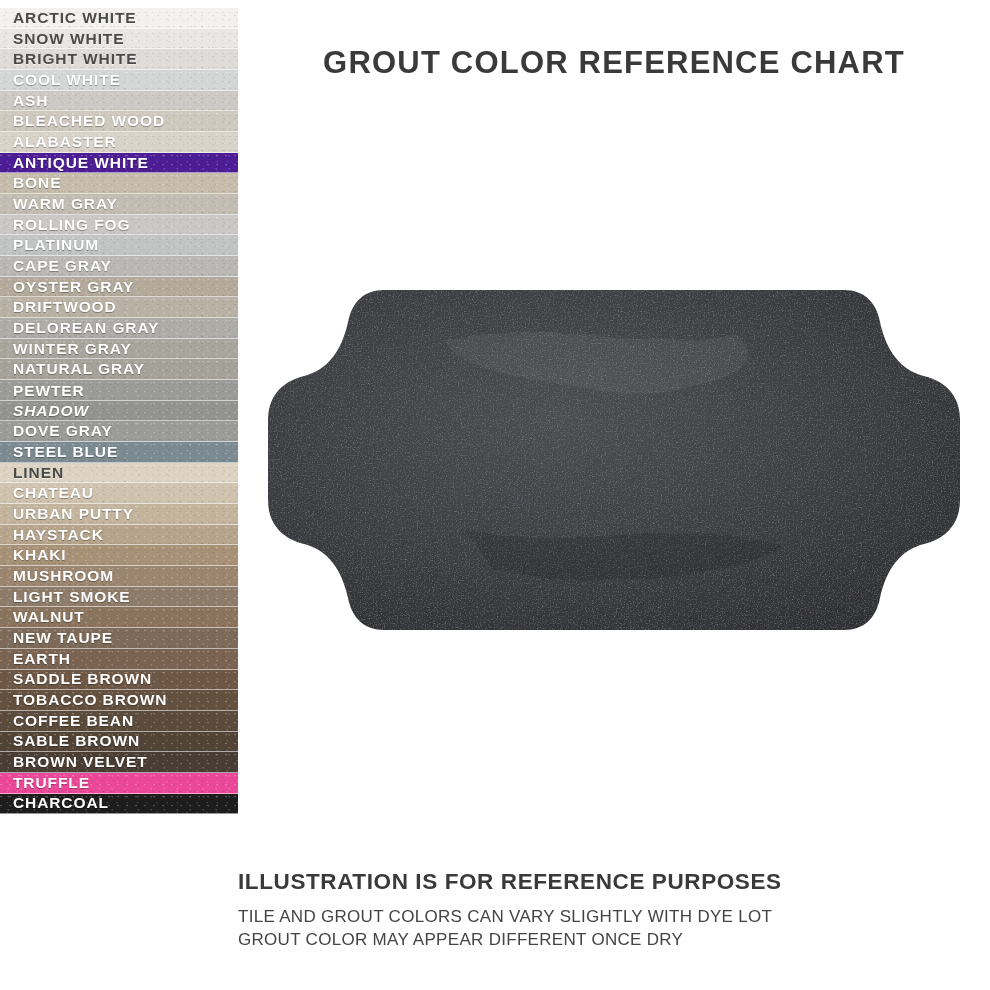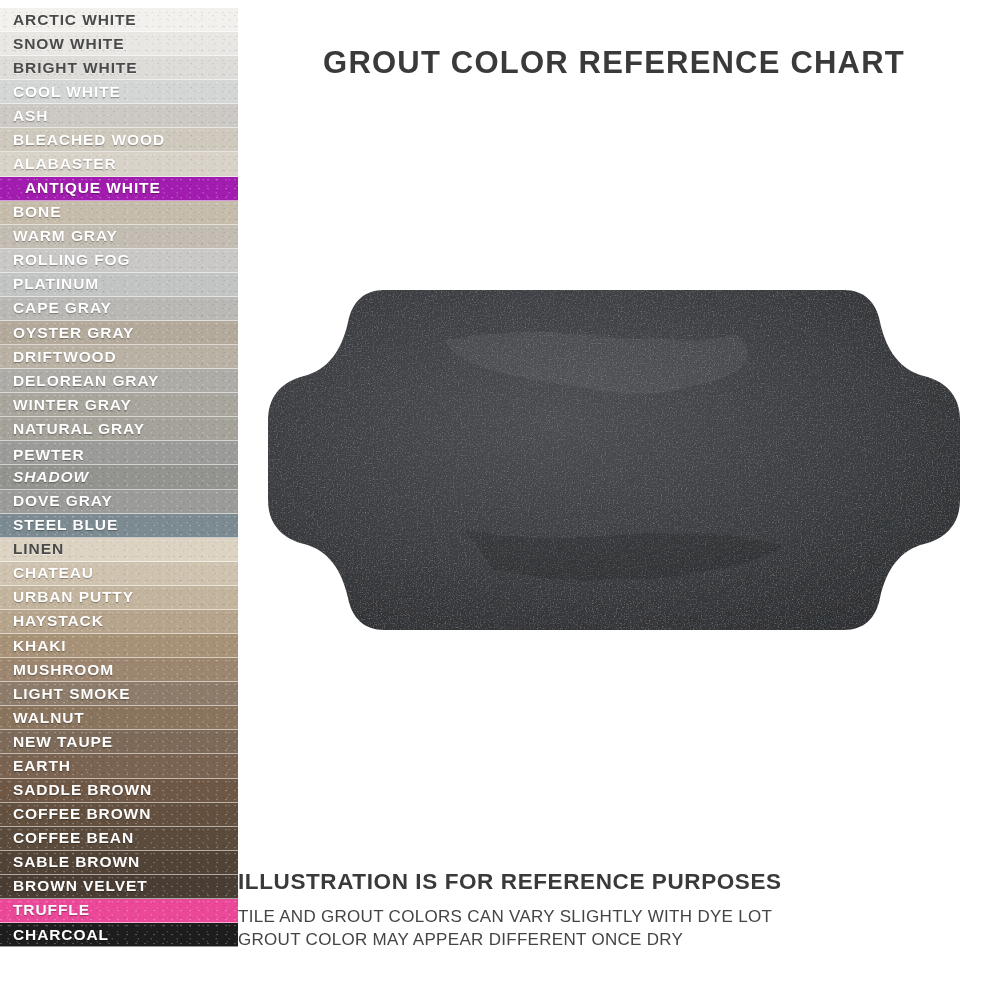--- a/index.html
+++ b/index.html
@@ -19,21 +19,21 @@
     height: 990px;
     background: #ffffff;
   }
 
   
   #swatch-column {
     position: absolute;
     left: 0;
     top: 8px;
     width: 238px;
-    height: 939px;
+    height: 806px;
     display: flex;
     flex-direction: column;
   }
   .swatch-row {
     position: relative;
     flex: 1 1 auto;
     display: flex;
     align-items: center;
     box-sizing: border-box;
     border-bottom: 1px solid rgba(255,255,255,0.55);
@@ -142,21 +142,21 @@
         <div class="swatch-label">ASH</div>
       </div>
       <div class="swatch-row" style="background-color: rgb(207, 200, 189);">
         <div class="swatch-texture"></div>
         <div class="swatch-label">BLEACHED WOOD</div>
       </div>
       <div class="swatch-row" style="background-color: rgb(216, 210, 200);">
         <div class="swatch-texture"></div>
         <div class="swatch-label">ALABASTER</div>
       </div>
-      <div class="swatch-row" style="background-color: #a21caf; padding-left: 12px;">
+      <div class="swatch-row" style="background-color: #4c1d95;">
         <div class="swatch-texture"></div>
         <div class="swatch-label">ANTIQUE WHITE</div>
       </div>
       <div class="swatch-row" style="background-color: rgb(198, 188, 171);">
         <div class="swatch-texture"></div>
         <div class="swatch-label">BONE</div>
       </div>
       <div class="swatch-row" style="background-color: rgb(195, 188, 178);">
         <div class="swatch-texture"></div>
         <div class="swatch-label">WARM GRAY</div>
@@ -248,21 +248,21 @@
       <div class="swatch-row" style="background-color: rgb(122, 99, 81);">
         <div class="swatch-texture"></div>
         <div class="swatch-label">EARTH</div>
       </div>
       <div class="swatch-row" style="background-color: rgb(110, 87, 69);">
         <div class="swatch-texture"></div>
         <div class="swatch-label">SADDLE BROWN</div>
       </div>
       <div class="swatch-row" style="background-color: rgb(99, 80, 63);">
         <div class="swatch-texture"></div>
-        <div class="swatch-label">COFFEE BROWN</div>
+        <div class="swatch-label">TOBACCO BROWN</div>
       </div>
       <div class="swatch-row" style="background-color: rgb(91, 75, 60);">
         <div class="swatch-texture"></div>
         <div class="swatch-label">COFFEE BEAN</div>
       </div>
       <div class="swatch-row" style="background-color: rgb(82, 67, 55);">
         <div class="swatch-texture"></div>
         <div class="swatch-label">SABLE BROWN</div>
       </div>
       <div class="swatch-row" style="background-color: rgb(74, 61, 51);">

